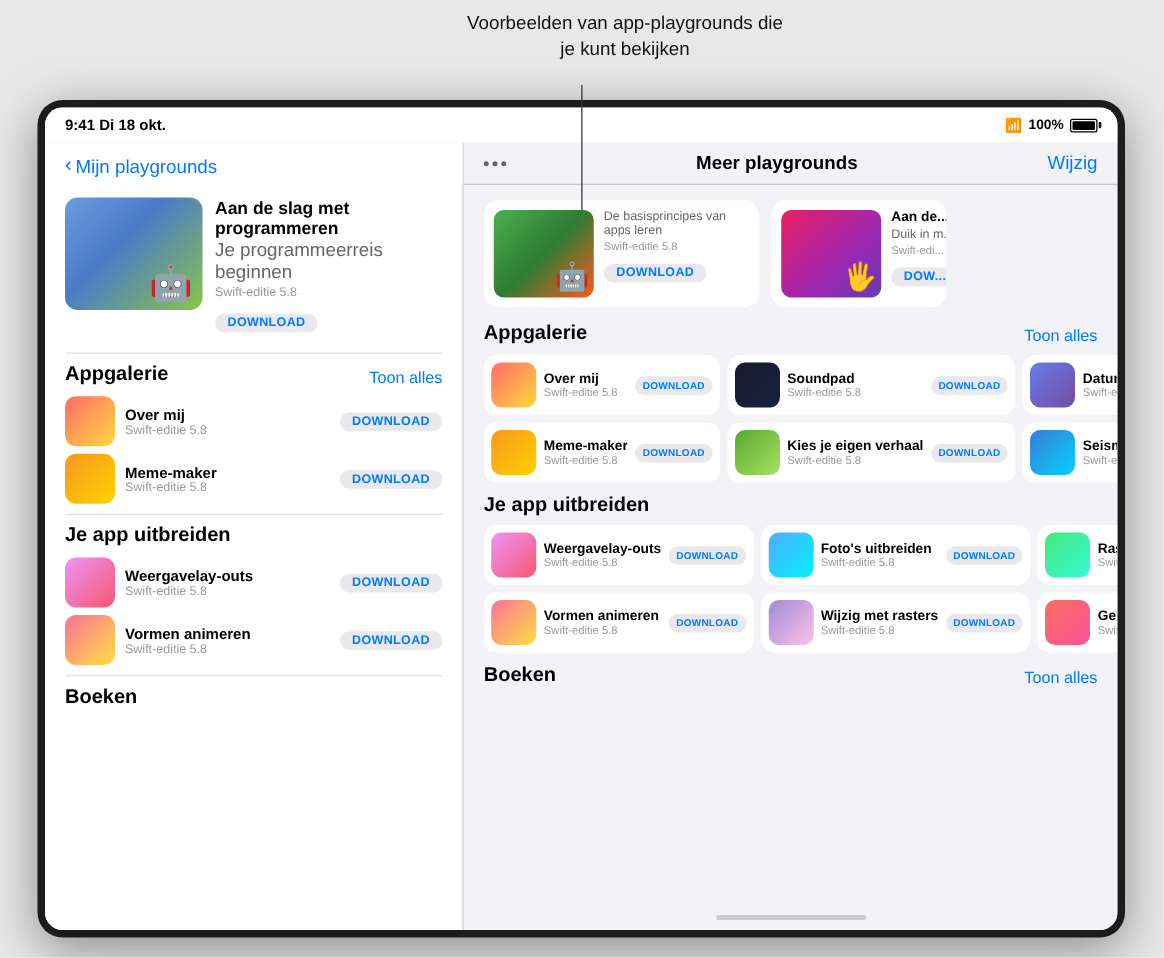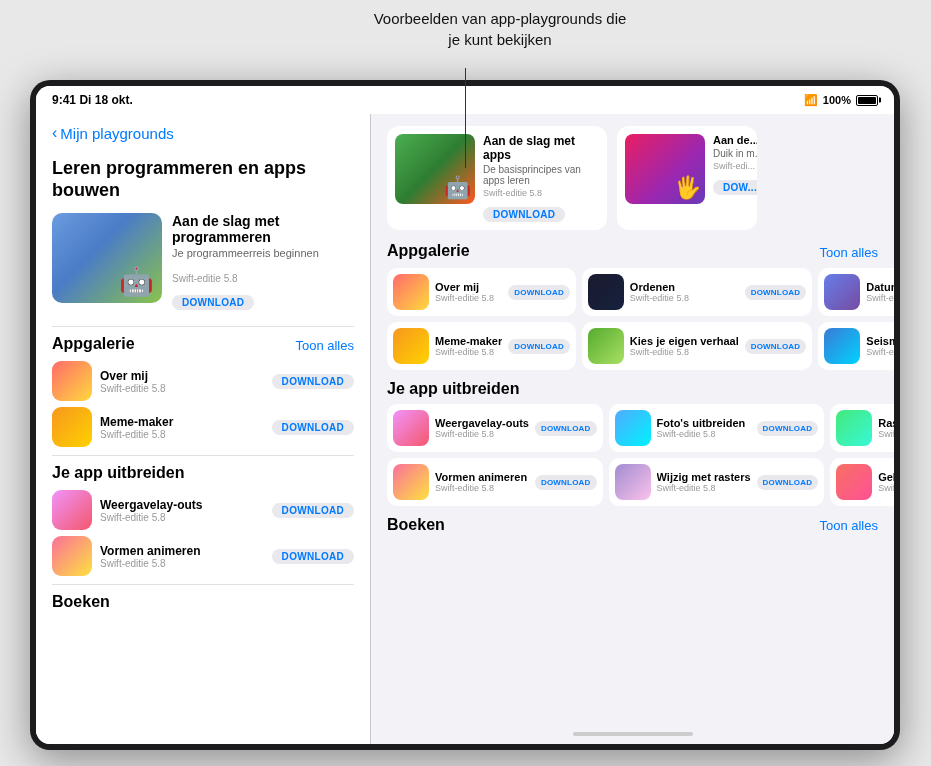--- a/index.html
+++ b/index.html
@@ -187,23 +187,23 @@
     .featured-info {
       flex: 1;
     }
     .featured-title {
       font-size: 14px;
       font-weight: 600;
       color: #000;
       margin-bottom: 2px;
     }
     .featured-subtitle {
-      font-size: 11px;
+      font-size: 15px;
       color: #666;
-      margin-bottom: 14px;
+      margin-bottom: 3px;
     }
     .featured-edition {
       font-size: 10px;
       color: #999;
       margin-bottom: 8px;
     }
     .download-btn {
       background: #e8e8ed;
       color: #007aff;
       font-size: 10px;
@@ -494,21 +494,20 @@
       <div class="left-panel">
 
         <div class="left-nav">
           <div class="back-btn">
             <span class="back-chevron">‹</span>
             <span>Mijn playgrounds</span>
           </div>
         </div>
 
         <div class="left-content">
-          <div class="section-title-large">Leren programmeren en apps bouwen</div>
 
           <div class="featured-card">
             <div class="featured-image featured-image-left"></div>
             <div class="featured-info">
               <div class="featured-title">Aan de slag met programmeren</div>
               <div class="featured-subtitle">Je programmeerreis beginnen</div>
               <div class="featured-edition">Swift-editie 5.8</div>
               <button class="download-btn">DOWNLOAD</button>
             </div>
           </div>
@@ -566,29 +565,37 @@
 
           <div class="section-header">
             <span class="section-title">Boeken</span>
           </div>
 
         </div>
       </div>
 
       <div class="right-panel">
 
+        <div class="right-nav">
+          <div class="nav-dots">
+            <div class="nav-dot"></div>
+            <div class="nav-dot"></div>
+            <div class="nav-dot"></div>
+          </div>
+          <div class="right-nav-title">Meer playgrounds</div>
+          <span class="wijzig-btn">Wijzig</span>
+        </div>
 
         <div class="right-content">
 
           <div class="featured-row">
 
             <div class="feat-card">
               <div class="feat-img feat-img-1"></div>
               <div class="feat-info">
-                <div class="feat-title">Aan de slag met apps</div>
                 <div class="feat-subtitle">De basisprincipes van apps leren</div>
                 <div class="feat-edition">Swift-editie 5.8</div>
                 <button class="download-btn">DOWNLOAD</button>
               </div>
             </div>
 
             <div class="feat-card" style="background:#fff;border-radius:12px;padding:8px;display:flex;gap:8px;flex-shrink:0;width:140px;overflow:hidden;">
               <div class="feat-img feat-img-2"></div>
               <div class="feat-info">
                 <div class="feat-title" style="font-size:11px;">Aan de...</div>
@@ -609,21 +616,21 @@
                 <div class="grid-icon ic-overmij"></div>
                 <div class="grid-info">
                   <div class="grid-name">Over mij</div>
                   <div class="grid-edition">Swift-editie 5.8</div>
                 </div>
                 <button class="grid-dl-btn">DOWNLOAD</button>
               </div>
               <div class="grid-item">
                 <div class="grid-icon ic-soundpad"></div>
                 <div class="grid-info">
-                  <div class="grid-name">Ordenen</div>
+                  <div class="grid-name">Soundpad</div>
                   <div class="grid-edition">Swift-editie 5.8</div>
                 </div>
                 <button class="grid-dl-btn">DOWNLOAD</button>
               </div>
               <div class="grid-item">
                 <div class="grid-icon ic-datum"></div>
                 <div class="grid-info">
                   <div class="grid-name">Datumplanner</div>
                   <div class="grid-edition">Swift-editie 5.8</div>
                 </div>

